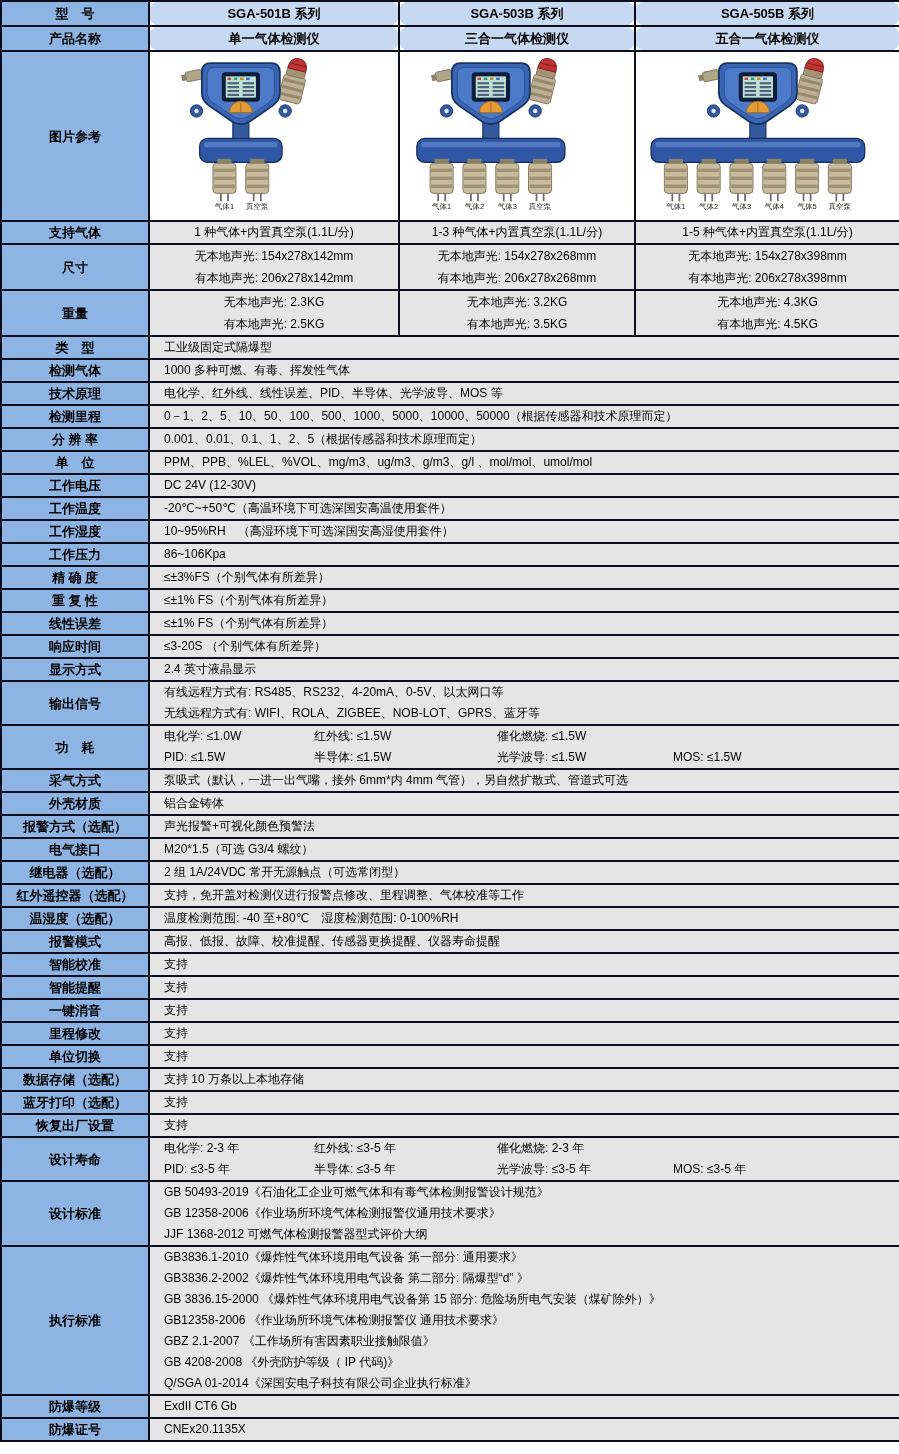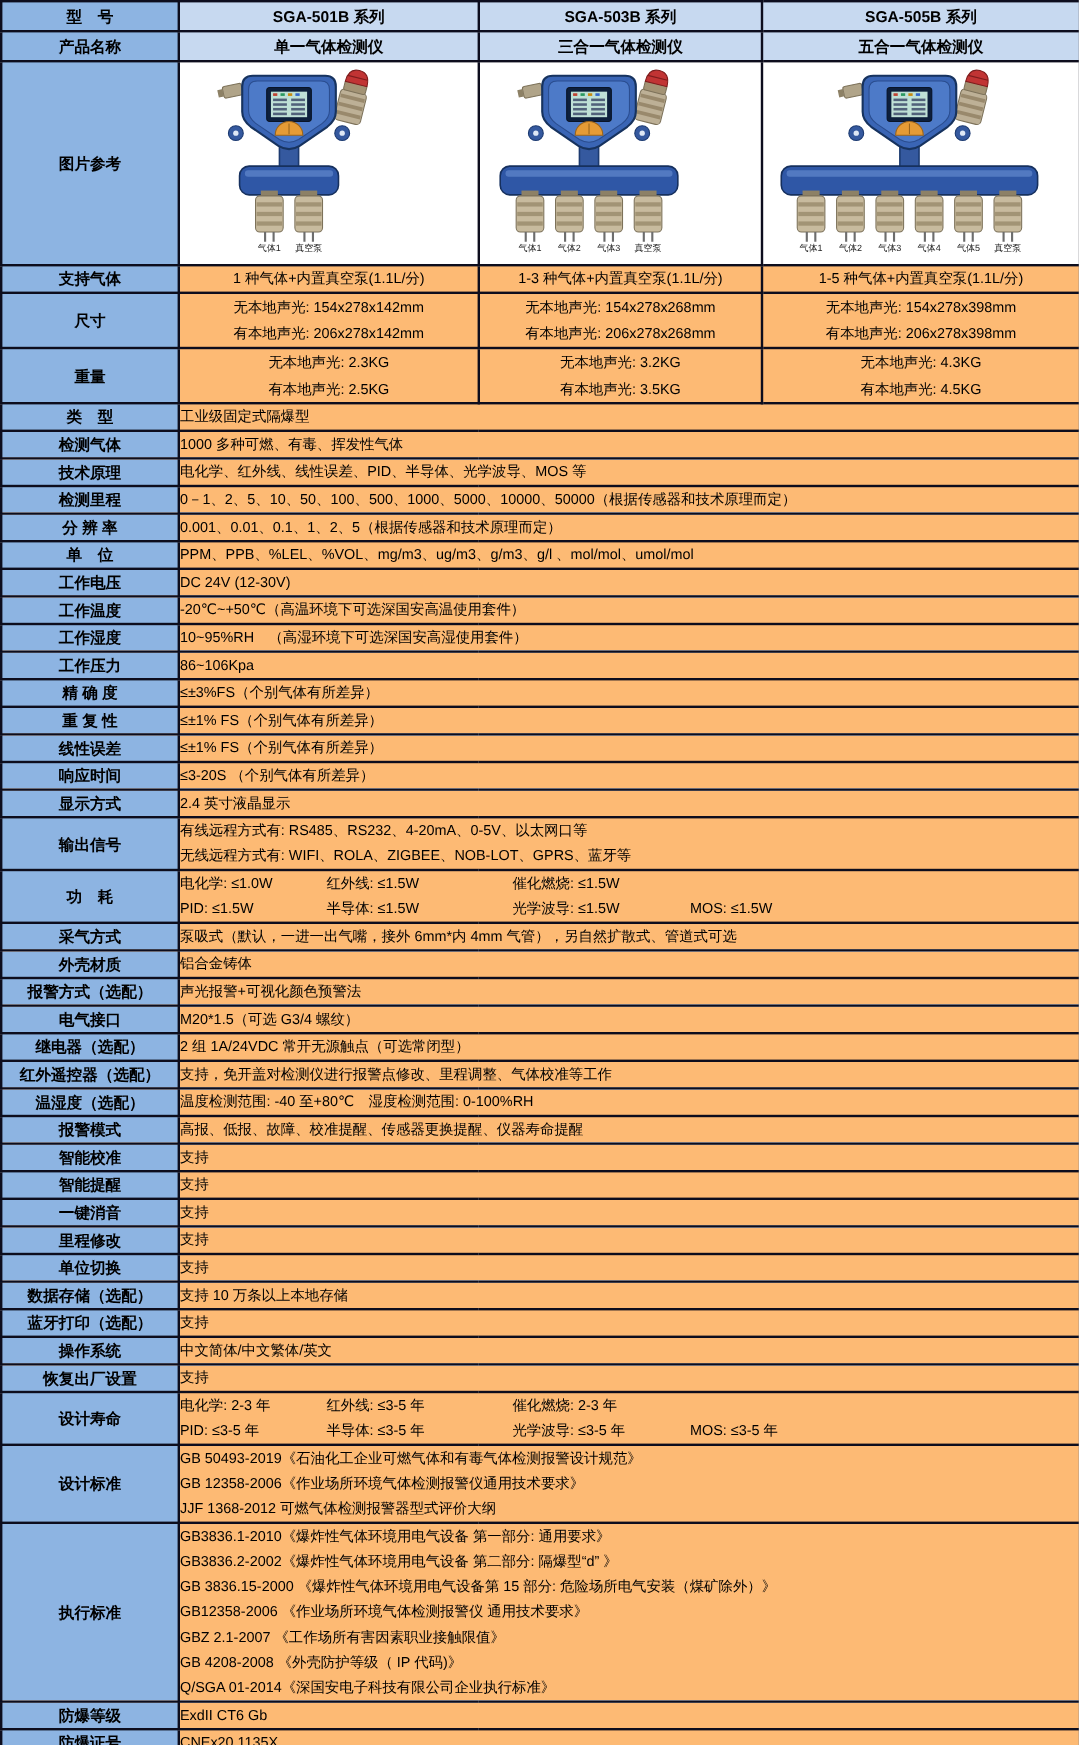--- a/index.html
+++ b/index.html
@@ -1,27 +1,27 @@
 <!DOCTYPE html>
 <html><head>
 <meta charset="utf-8">
 <style>
   html,body{margin:0;padding:0;background:#fff;}
   #sheet{width:899px;}
   table{border-collapse:collapse;table-layout:fixed;width:899px;
         font-family:"Liberation Sans","DejaVu Sans",sans-serif;color:#000;}
   td{border:2px solid #0d0d1d;overflow:hidden;vertical-align:middle;}
   td.lbl{background:#8DB4E2;font-weight:bold;text-align:center;font-size:13px;line-height:17px;padding:2px 1px;}
-  td.hdr{background:#C7D9F0;font-weight:bold;text-align:center;font-size:13px;height:21px;}
-  td.val{background:#fdba74;font-size:12px;padding:0 0;margin-left:39px;}
+  td.hdr{background:#C7D9F0;font-weight:bold;text-align:center;font-size:13px;height:21px;border-radius:11px;}
+  td.val{background:#e5e5e5;font-size:12px;padding:0 14px;margin-left:39px;}
   td.val div{line-height:21px;white-space:nowrap;}
   td.ctr{text-align:center;}
   td.ctr div{line-height:22px;}
   td.imgcell{background:#ffffff;text-align:left;vertical-align:middle;padding:3px 0;height:162px;}
-  .cols{display:flex;}
+  .cols{display:flex;gap:28px;}
   .cols span{display:inline-block;white-space:nowrap;}
   .cols span:nth-child(1){width:122px;}
   .cols span:nth-child(2){width:155px;}
   .cols span:nth-child(3){width:148px;}
   svg text{font-family:"Liberation Sans","DejaVu Sans",sans-serif;}
 </style>
 </head>
 <body>
 
 <div id="sheet">
@@ -527,26 +527,20 @@
             <div>支持 10 万条以上本地存储</div>
           </td>
         </tr>
         <tr>
           <td class="lbl">蓝牙打印（选配）</td>
           <td class="val" colspan="3">
             <div>支持</div>
           </td>
         </tr>
         <tr>
-          <td class="lbl">操作系统</td>
-          <td class="val" colspan="3">
-            <div>中文简体/中文繁体/英文</div>
-          </td>
-        </tr>
-        <tr>
           <td class="lbl">恢复出厂设置</td>
           <td class="val" colspan="3">
             <div>支持</div>
           </td>
         </tr>
         <tr>
           <td class="lbl">设计寿命</td>
           <td class="val" colspan="3">
             <div class="cols">
               <span>电化学: 2-3 年</span>

